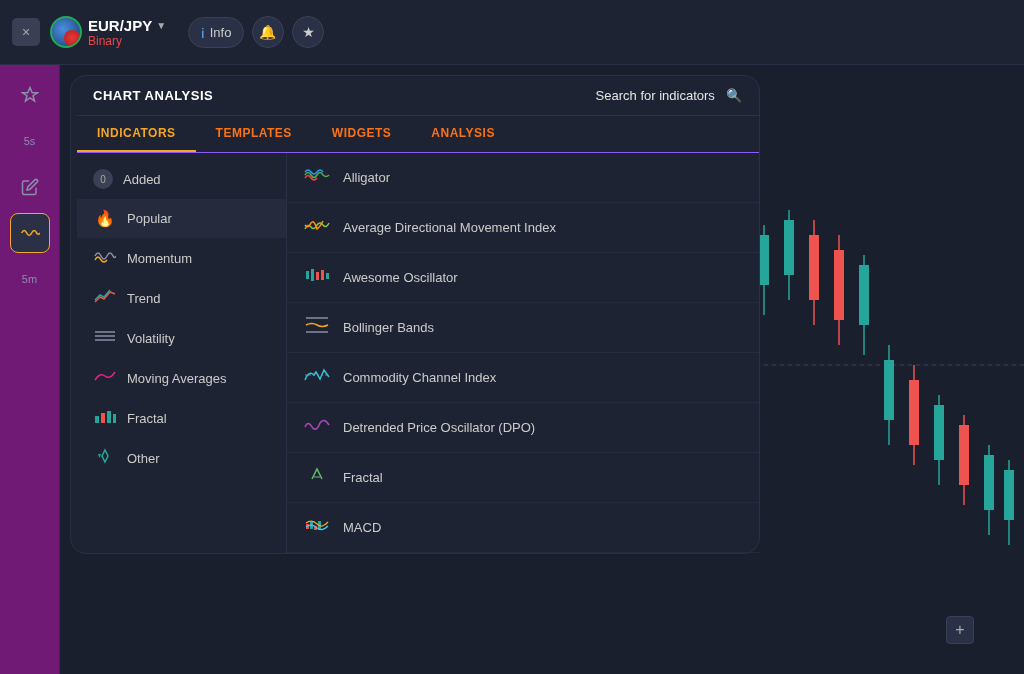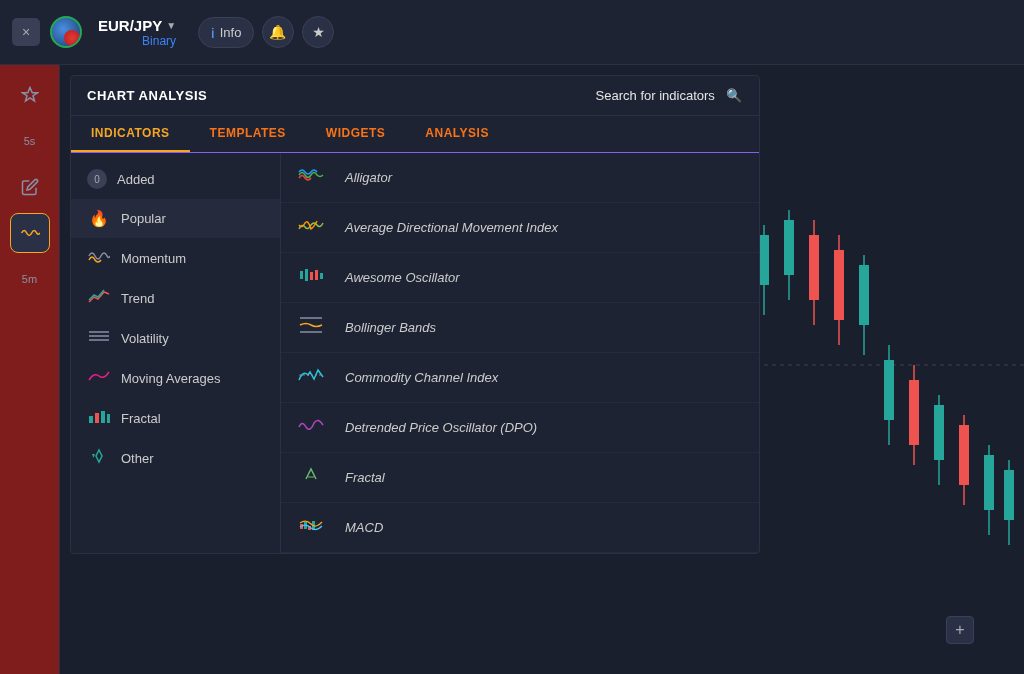--- a/index.html
+++ b/index.html
@@ -25,21 +25,21 @@
     .close-btn {
       width: 28px; height: 28px;
       background: #3a3f55;
       border-radius: 5px;
       display: flex; align-items: center; justify-content: center;
       cursor: pointer;
       color: #aaa;
       font-size: 14px;
     }
     .currency-flag {
-      display: flex; align-items: center; gap: 16px;
+      display: flex; align-items: center; gap: 6px;
     }
     .flag-circle {
       width: 32px; height: 32px;
       background: radial-gradient(circle at 40% 40%, #4a90e2, #1a3a6e);
       border-radius: 50%;
       position: relative;
       overflow: hidden;
       border: 2px solid #2a5;
     }
     .flag-inner {
@@ -50,23 +50,22 @@
       border-radius: 50%;
     }
     .currency-info { display: flex; flex-direction: column; }
     .currency-pair {
       color: #fff;
       font-size: 15px;
       font-weight: 600;
       display: flex; align-items: center; gap: 4px;
     }
     .currency-type {
-      color: #3b82f6;
+      color: #ef4444;
       font-size: 12px;
-      text-align: right;
     }
     .chevron { color: #aaa; font-size: 10px; }
 
     .top-actions {
       display: flex; align-items: center; gap: 8px;
       margin-left: 12px;
     }
     .top-btn {
       display: flex; align-items: center; gap: 5px;
       background: #2a3045;
@@ -88,21 +87,21 @@
       color: #ccc;
       font-size: 14px;
     }
 
     
     .left-sidebar {
       position: absolute;
       left: 0; top: 65px;
       width: 60px;
       height: 609px;
-      background: #7f1d1d;
+      background: #701a75;
       border-right: 1px solid #2a3045;
       display: flex;
       flex-direction: column;
       align-items: center;
       padding: 10px 0;
       gap: 6px;
     }
     .sidebar-item {
       width: 40px; height: 40px;
       border-radius: 8px;
@@ -130,22 +129,23 @@
       overflow: hidden;
     }
 
     
     .panel-overlay {
       position: absolute;
       left: 10px; top: 10px;
       width: 690px;
       background: #1e2333;
       border: 1px solid #2a3045;
-      border-radius: 4px;
+      border-radius: 16px;
       z-index: 10;
+      padding-left: 6px;
     }
 
     .panel-header {
       display: flex;
       align-items: center;
       justify-content: space-between;
       padding: 12px 16px;
       border-bottom: 1px solid #2a3045;
     }
     .panel-title {
@@ -211,27 +211,26 @@
     
     .indicators-list {
       flex: 1;
       padding: 0;
       max-height: 460px;
       overflow-y: auto;
     }
     .indicator-item {
       display: flex;
       align-items: center;
-      gap: 20px;
+      gap: 12px;
       padding: 12px 16px;
       border-bottom: 1px solid #252b3d;
       cursor: pointer;
       color: #ccc;
       font-size: 13px;
-      font-style: italic;
     }
     .indicator-icon {
       width: 28px;
       text-align: center;
       font-size: 18px;
       flex-shrink: 0;
     }
     .plus-btn {
       position: absolute;
       right: 50px;

